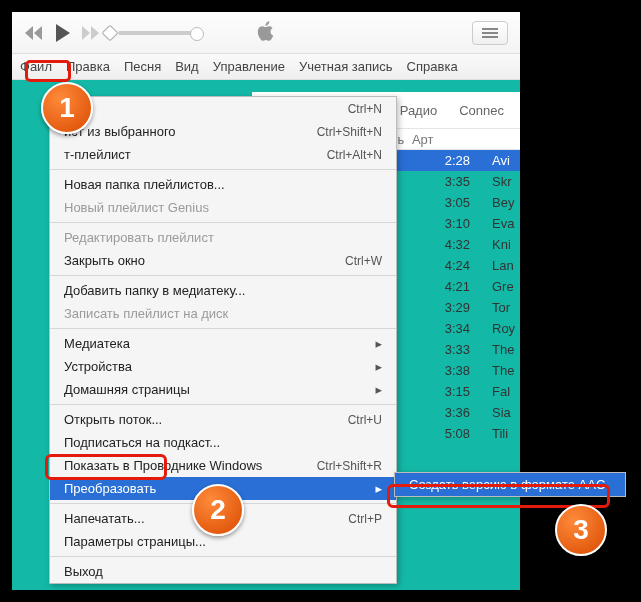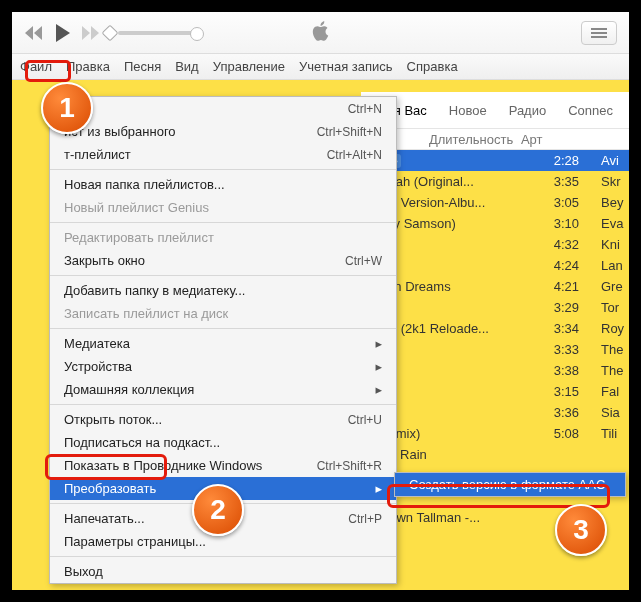--- a/index.html
+++ b/index.html
@@ -1,17 +1,17 @@
 <!DOCTYPE html>
 <html><head>
 <meta charset="utf-8">
 <style>
 *{margin:0;padding:0;box-sizing:border-box;font-family:-apple-system,"Segoe UI",Arial,sans-serif;font-size:13px;}
 body{background:#000;width:641px;height:602px;position:relative;overflow:hidden;}
-.app{position:absolute;left:12px;top:12px;width:617px;height:578px;background:#fde047;}
+.app{position:absolute;left:12px;top:12px;width:508px;height:578px;background:#14b8a6;}
 .toolbar{height:42px;background:linear-gradient(#fdfdfd,#f4f4f4);border-bottom:1px solid #ddd;display:flex;align-items:center;padding:0 12px;gap:10px;}
 .tb-btn{color:#888;display:flex;align-items:center;}
 .tb-btn svg{display:block;}
 .vol{width:80px;height:4px;background:#ccc;border-radius:2px;position:relative;margin-left:6px;}
 .vol::after{content:"";position:absolute;right:-6px;top:-4px;width:12px;height:12px;border-radius:50%;background:#fff;border:1px solid #bbb;}
 .vol::before{content:"";position:absolute;left:-14px;top:-4px;width:10px;height:10px;border:1px solid #aaa;border-radius:2px;transform:rotate(45deg);background:#fff;}
 .apple{position:absolute;left:50%;transform:translateX(-50%);color:#999;}
 .view-btn{margin-left:auto;width:36px;height:24px;border:1px solid #ccc;border-radius:4px;background:linear-gradient(#fff,#f0f0f0);display:flex;flex-direction:column;justify-content:center;align-items:center;gap:2px;}
 .view-btn span{width:16px;height:2px;background:#888;}
 .menubar{height:26px;background:linear-gradient(#fafafa,#efefef);border-bottom:1px solid #ddd;display:flex;align-items:center;padding:0 8px;gap:14px;}
@@ -237,21 +237,21 @@
       <div class="sep"></div>
       <div class="mi">
         <span class="lbl">Медиатека</span>
         <span class="arr">▸</span>
       </div>
       <div class="mi">
         <span class="lbl">Устройства</span>
         <span class="arr">▸</span>
       </div>
       <div class="mi">
-        <span class="lbl">Домашняя коллекция</span>
+        <span class="lbl">Домашняя страницы</span>
         <span class="arr">▸</span>
       </div>
       <div class="sep"></div>
       <div class="mi">
         <span class="lbl">Открыть поток...</span>
         <span class="acc">Ctrl+U</span>
       </div>
       <div class="mi">
         <span class="lbl">Подписаться на подкаст...</span>
       </div>

